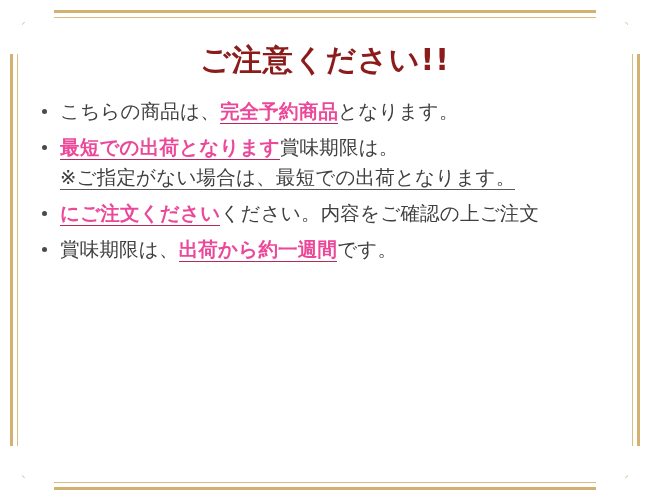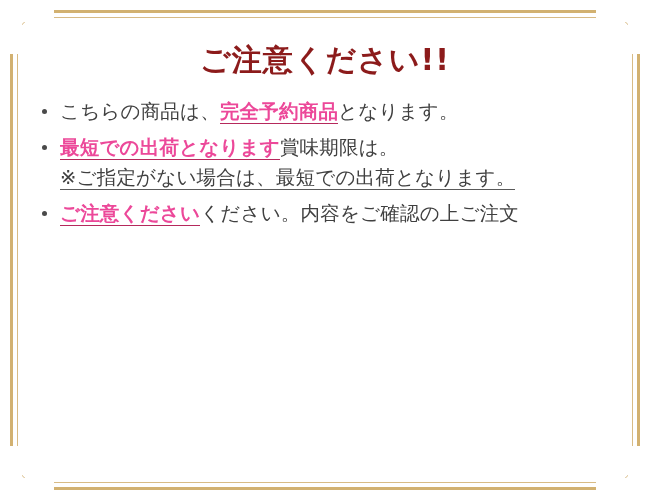--- a/index.html
+++ b/index.html
@@ -137,16 +137,17 @@
   <div class="notch l lb"></div>
   <div class="notch r rt"></div>
   <div class="notch r rb"></div>
 
   <div class="content">
     <div class="notice-title">ご注意ください!!</div>
     <ul class="notice-list" id="notice-list">
         <li class="notice-item"><span class="bullet"></span><span class="plain">こちらの商品は、</span><span class="em-ul">完全予約商品</span><span class="plain">となります。</span></li>
         <li class="notice-item"><span class="bullet"></span><span class="em-ul">最短での出荷となります</span><span class="plain">賞味期限は。</span></li>
         <li class="notice-item indent" style="margin-top: -6px;"><span class="underline-plain plain">※ご指定がない場合は、最短での出荷となります。</span></li>
-        <li class="notice-item"><span class="bullet"></span><span class="em-ul">ご注意ください</span><span class="plain">ください。内容をご確認の上ご注文</span></li>
+        <li class="notice-item"><span class="bullet"></span><span class="em-ul">にご注文ください</span><span class="plain">ください。内容をご確認の上ご注文</span></li>
+        <li class="notice-item"><span class="bullet"></span><span class="plain">賞味期限は、</span><span class="em-ul em-dark">出荷から約一週間</span><span class="plain">です。</span></li>
       </ul>
   </div>
 </div>
 
 </body></html>

